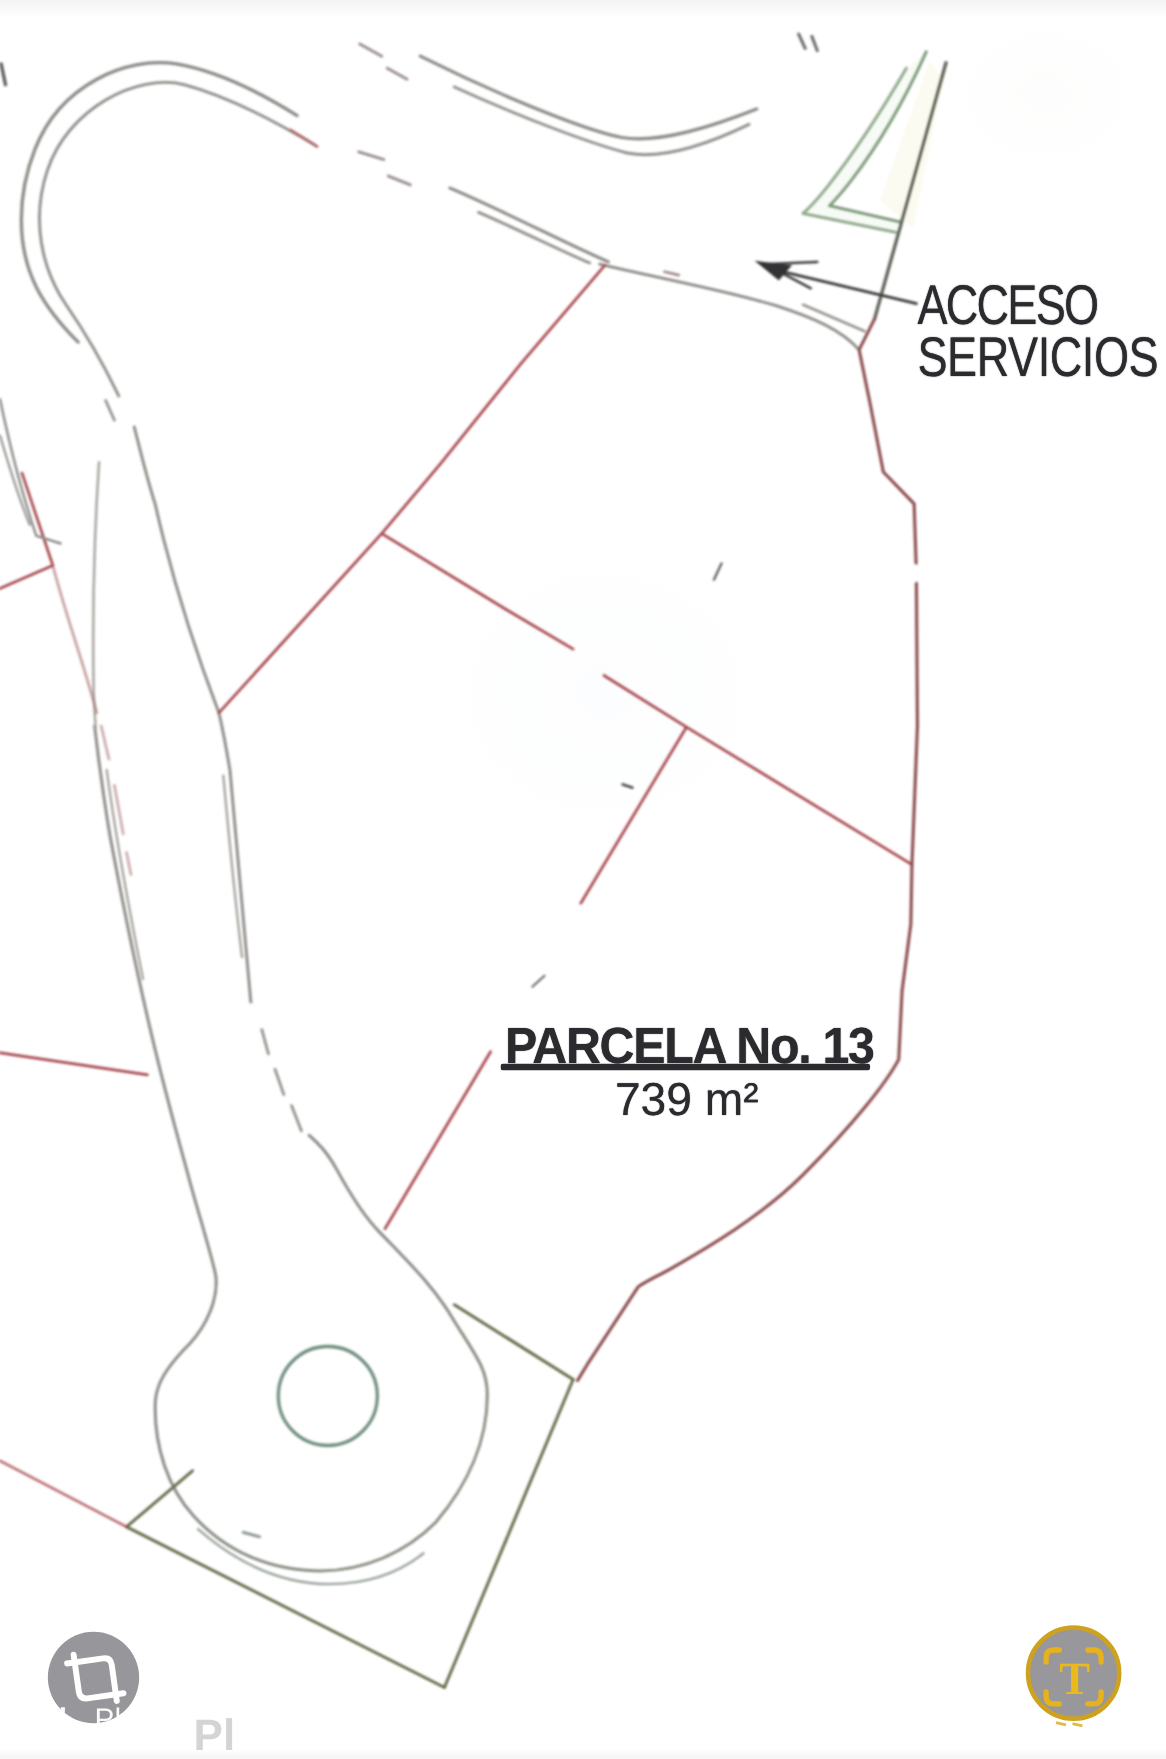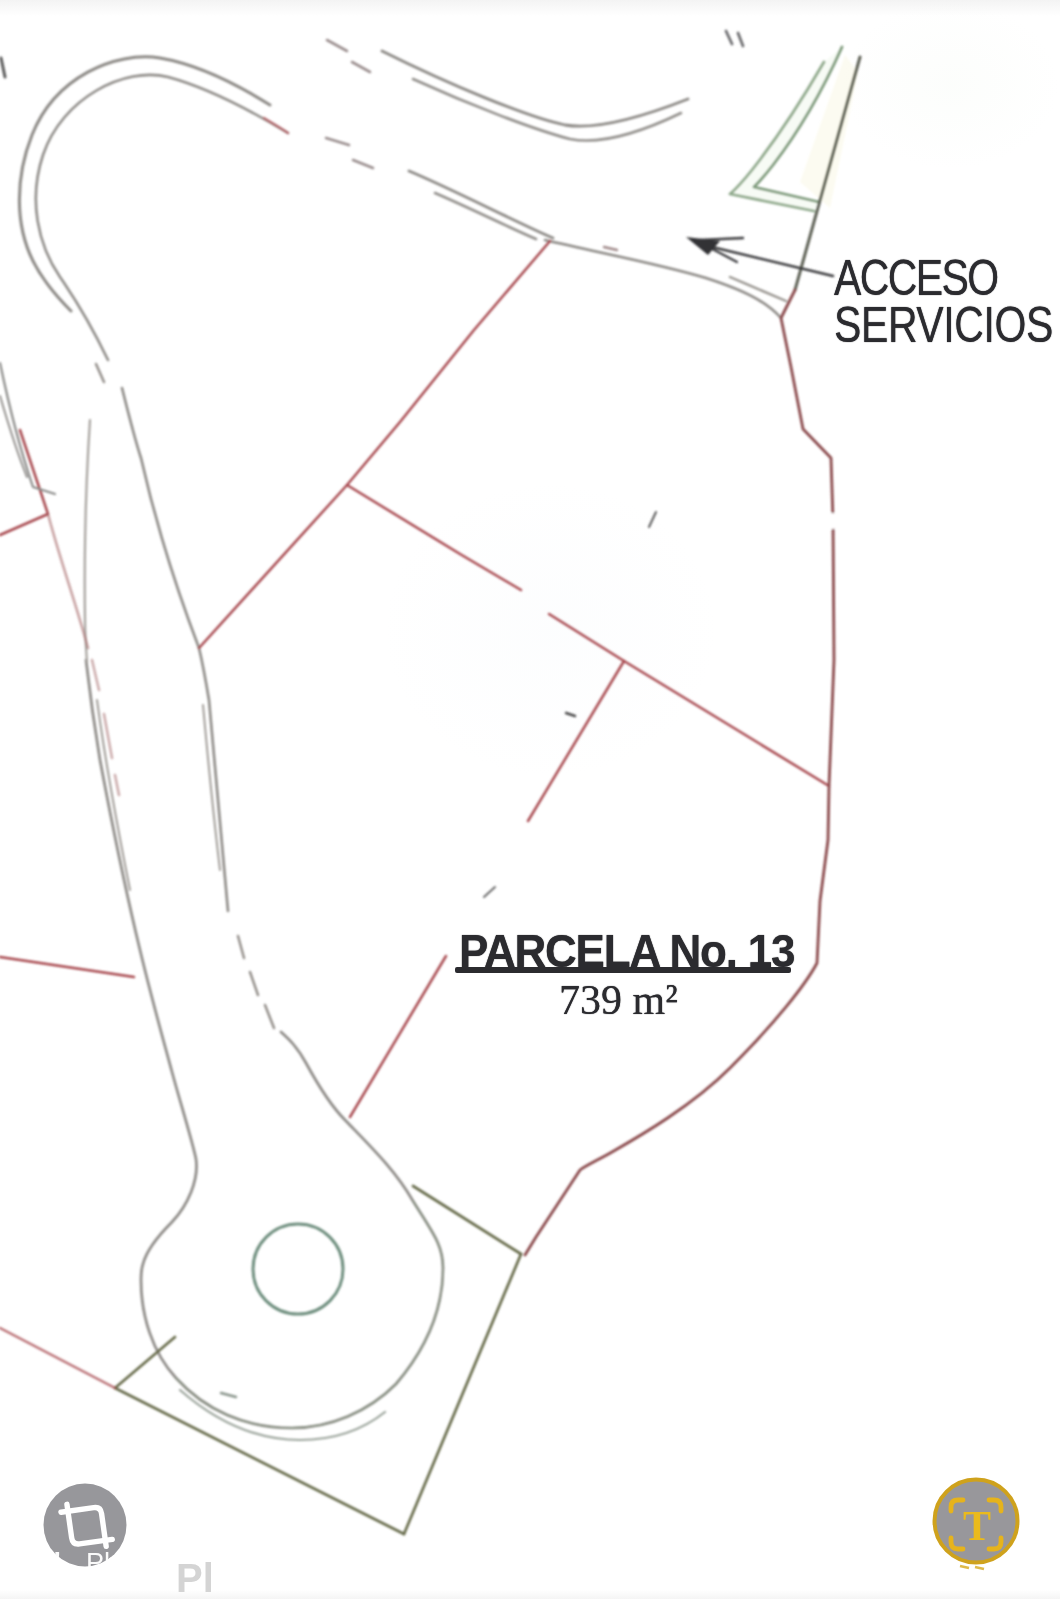--- a/index.html
+++ b/index.html
@@ -123,18 +123,18 @@
         <path d="M1001,1538 V1542 Q1001,1549 994,1549 H989"></path>
       </g>
       <text x="977" y="1540" text-anchor="middle" font-family="Liberation Serif" font-weight="700" font-size="42px" fill="#eaba1c">T</text>
       <path d="M960,1566 l9,2 M975,1567 l9,2" stroke="#d8ae2a" stroke-width="2.6" fill="none" opacity="0.85"></path>
     </g>
   </svg>
 
   <div class="txt" style="left:834px;top:254px;font-size:41px;line-height:38px;transform:scaleY(1.24);transform-origin:0 0;text-shadow:0 0 1px #2b2b2f;"><span style="letter-spacing:-1.6px">ACCESO</span><br><span style="letter-spacing:-0.4px">SERVICIOS</span></div>
   <div class="txt" style="left:459px;top:925px;font-size:44px;font-weight:700;letter-spacing:-1.2px;transform:scaleY(1.05);transform-origin:0 0;text-shadow:0 0 1px #2b2b2f;">PARCELA No. 13</div>
   <div class="txt" style="left:455px;top:967px;width:336px;height:6px;background:#2b2b2f;border-radius:2px;"></div>
-  <div class="txt" style="left:559px;top:976px;font-size:42px;text-shadow:0 0 1px #2b2b2f;font-family:Liberation Serif, serif;">739 m²</div>
+  <div class="txt" style="left:559px;top:976px;font-size:42px;text-shadow:0 0 1px #2b2b2f;">739 m²</div>
 
   <div class="txt" style="left:48px;top:1546px;font-size:26px;font-weight:700;color:rgba(255,255,255,.95);">”</div>
   <div class="txt" style="left:86px;top:1548px;font-size:27px;font-weight:400;color:rgba(255,255,255,.95);">Ph</div>
   <div class="txt" style="left:176px;top:1556px;font-size:40px;font-weight:700;color:#d4d4d4;">Pl</div>
 </div>
 
 </body></html>

